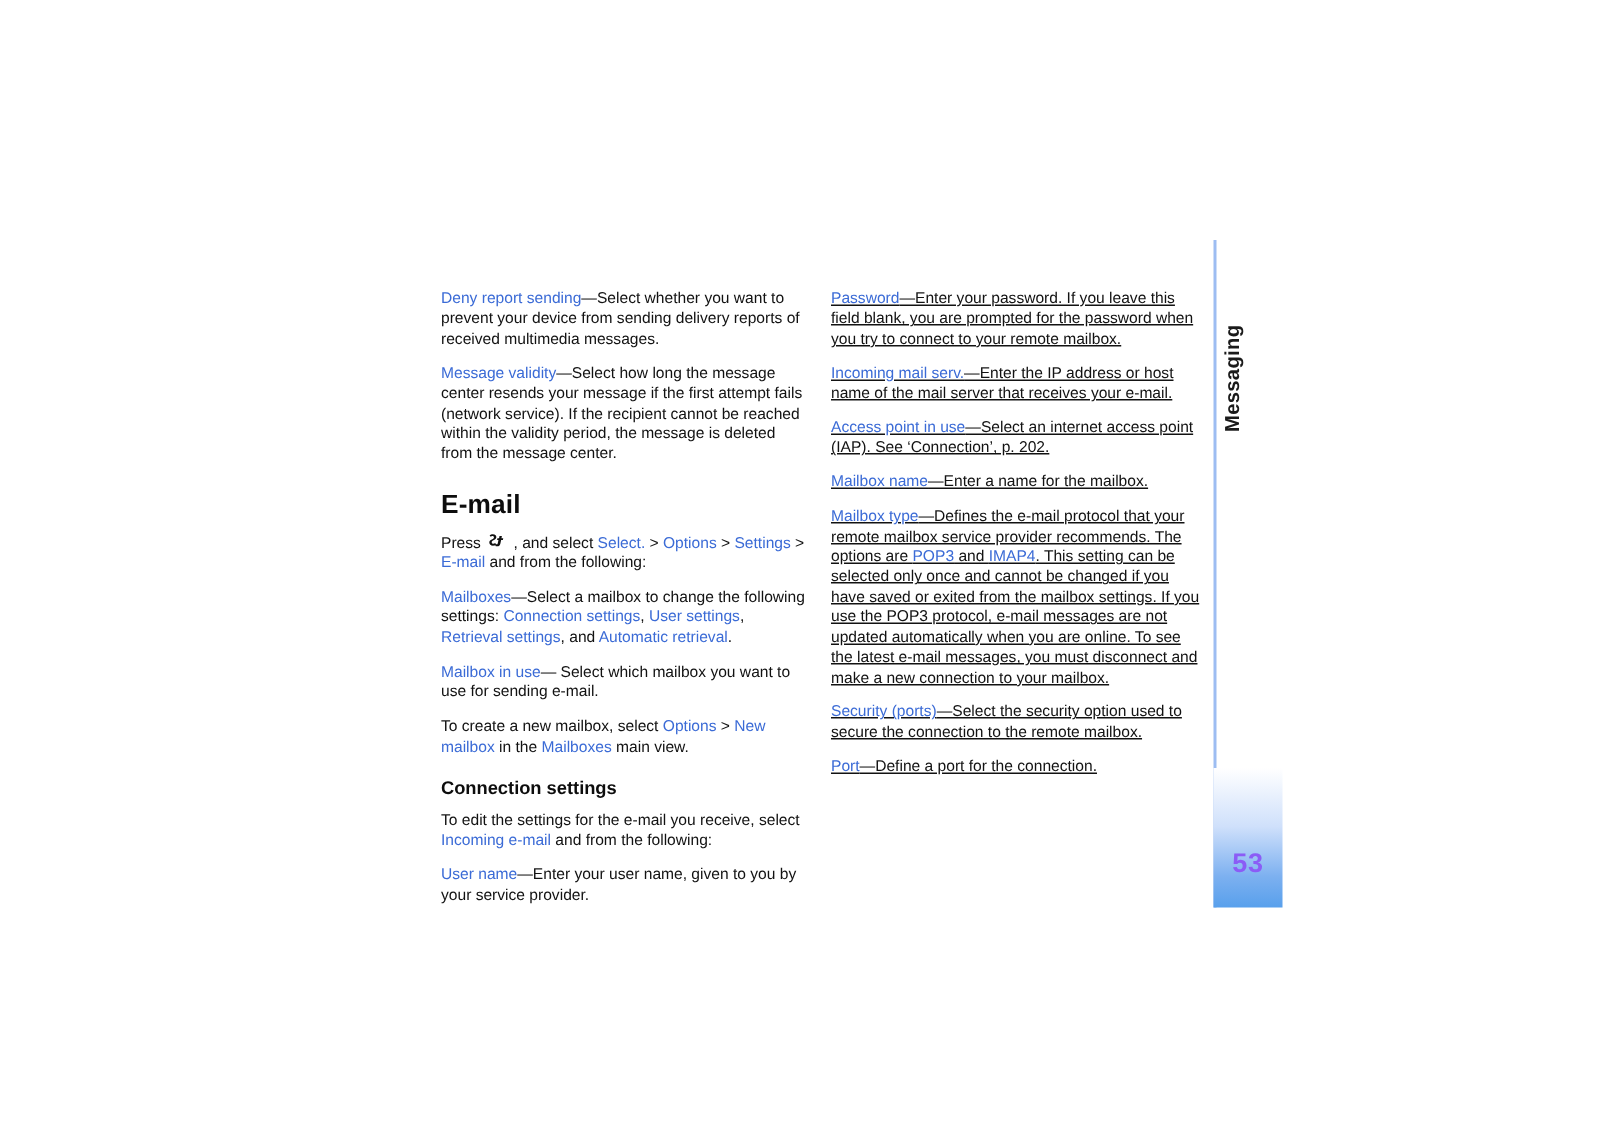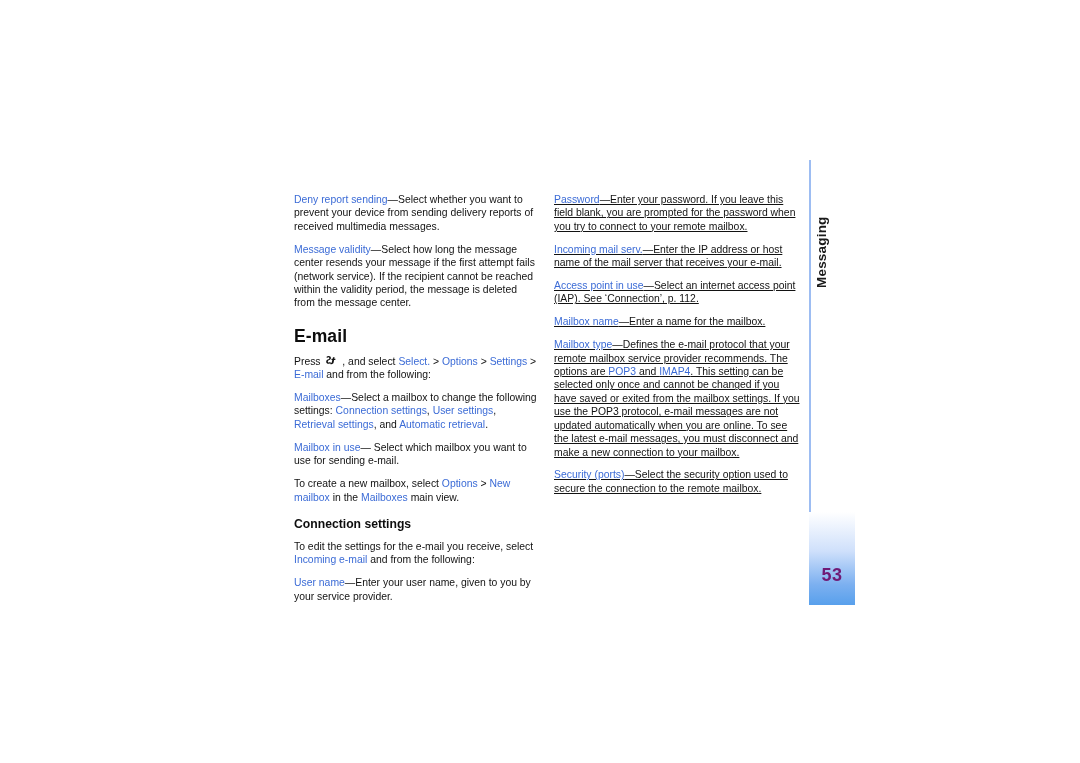--- a/index.html
+++ b/index.html
@@ -97,21 +97,21 @@
   }
 
   #page-number {
     position: absolute;
     left: 797px;
     top: 565px;
     width: 46px;
     text-align: center;
     font-size: 18px;
     font-weight: bold;
-    color: #701a75;
+    color: #8b5cf6;
     letter-spacing: 0.5px;
   }
 
   #chapter-label {
     position: absolute;
     left: 802px;
     top: 188px;
     width: 40px;
     height: 100px;
     font-size: 13.5px;
@@ -153,24 +153,25 @@
     <div>
         <p><span>To edit the settings for the e-mail you receive, select </span><span class="lnk">Incoming e-mail</span><span> and from the following:</span></p>
         <p><span class="lnk">User name</span><span>—Enter your user name, given to you by your service provider.</span></p>
       </div>
   </div>
 
   <div class="col" id="col-right">
     <div>
         <p><span class="lnk">Password</span><span>—Enter your password. If you leave this field blank, you are prompted for the password when you try to connect to your remote mailbox.</span></p>
         <p><span class="lnk">Incoming mail serv.</span><span>—Enter the IP address or host name of the mail server that receives your e-mail.</span></p>
-        <p><span class="lnk">Access point in use</span><span>—Select an internet access point (IAP). See ‘Connection’, p. 112.</span></p>
+        <p><span class="lnk">Access point in use</span><span>—Select an internet access point (IAP). See ‘Connection’, p. 202.</span></p>
         <p><span class="lnk">Mailbox name</span><span>—Enter a name for the mailbox.</span></p>
         <p><span class="lnk">Mailbox type</span><span>—Defines the e-mail protocol that your remote mailbox service provider recommends. The options are </span><span class="lnk">POP3</span><span> and </span><span class="lnk">IMAP4</span><span>. This setting can be selected only once and cannot be changed if you have saved or exited from the mailbox settings. If you use the POP3 protocol, e-mail messages are not updated automatically when you are online. To see the latest e-mail messages, you must disconnect and make a new connection to your mailbox.</span></p>
         <p><span class="lnk">Security (ports)</span><span>—Select the security option used to secure the connection to the remote mailbox.</span></p>
+        <p><span class="lnk">Port</span><span>—Define a port for the connection.</span></p>
       </div>
   </div>
 
   <div id="side-rule"></div>
   <div id="side-tab"></div>
   <div id="page-number">53</div>
   <div id="chapter-label">Messaging</div>
 
 </div>
 

